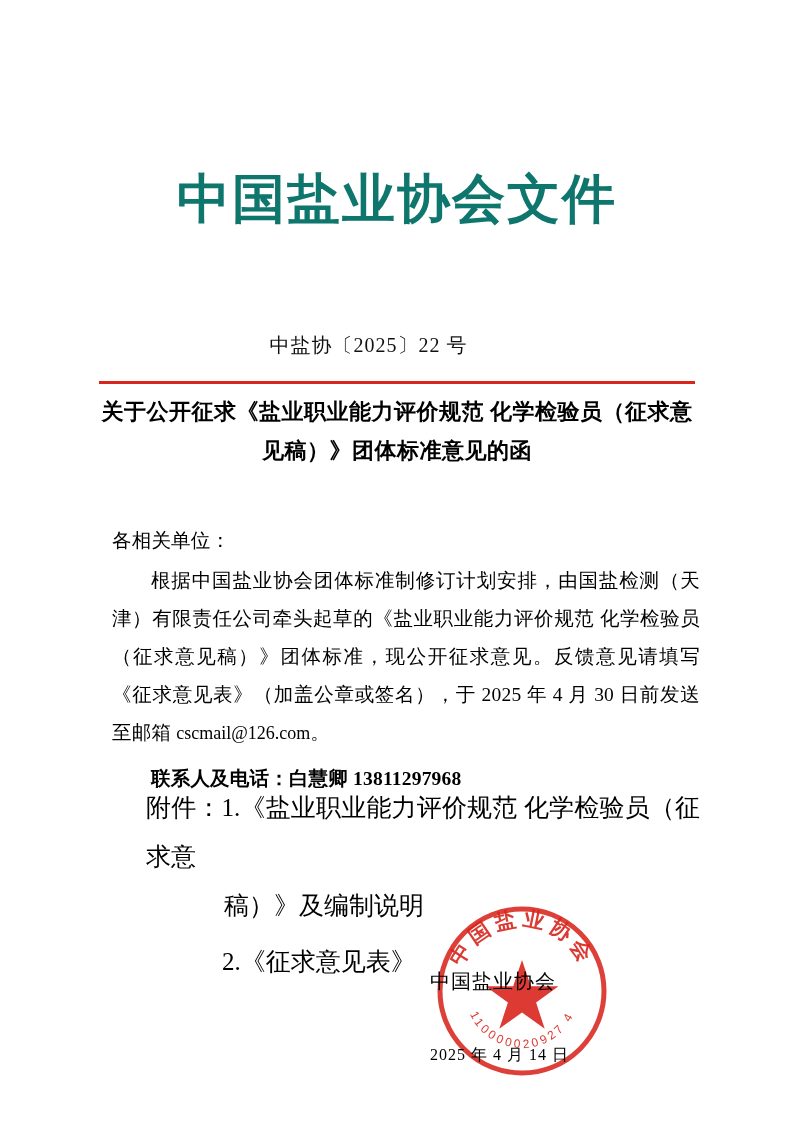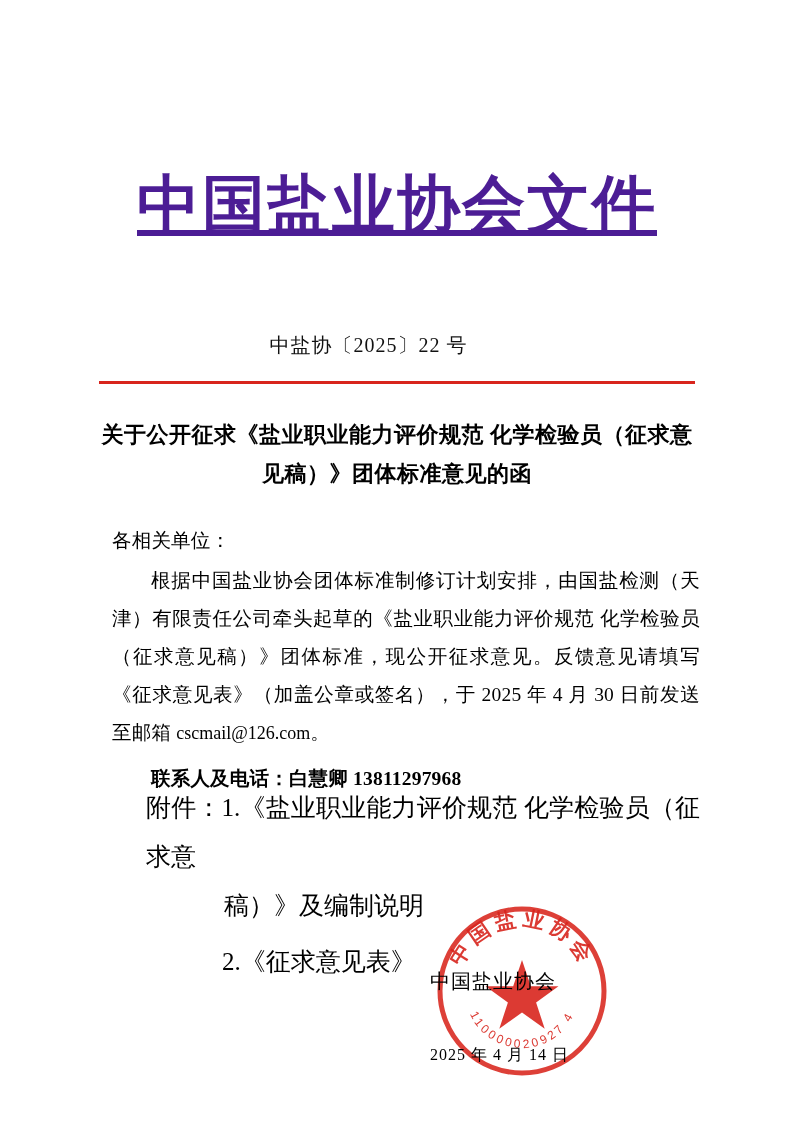--- a/index.html
+++ b/index.html
@@ -26,27 +26,26 @@
   
   .masthead {
     position: absolute;
     left: 0;
     top: 168px;
     width: 794px;
     text-align: center;
   }
   .masthead-title {
     font-family: "Liberation Serif", "DejaVu Serif", serif;
-    font-size: 63px;
+    font-size: 53px;
     font-weight: bold;
     letter-spacing: 2px;
-    color: #4c1d95;
+    color: #0f766e;
     line-height: 1.2;
     white-space: nowrap;
-    text-decoration: underline;
   }
 
   
   .doc-number {
     position: absolute;
     left: 0;
     top: 332px;
     width: 737px;
     text-align: center;
     font-size: 20px;
@@ -61,21 +60,21 @@
     top: 381px;
     width: 596px;
     height: 2.5px;
     background: #d8251d;
   }
 
   
   .doc-title {
     position: absolute;
     left: 97px;
-    top: 416px;
+    top: 393px;
     width: 600px;
     text-align: center;
     font-size: 22px;
     font-weight: bold;
     line-height: 1.75;
     letter-spacing: 0.5px;
   }
 
   
   .body-block {

